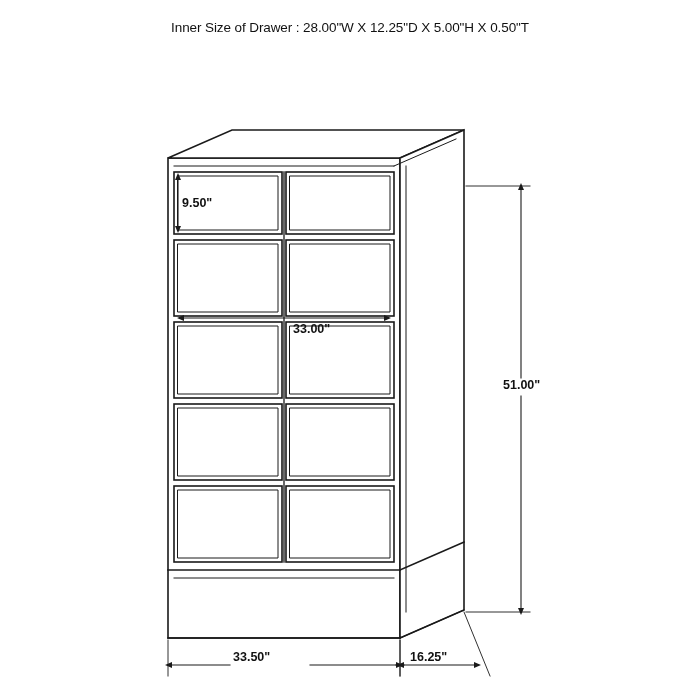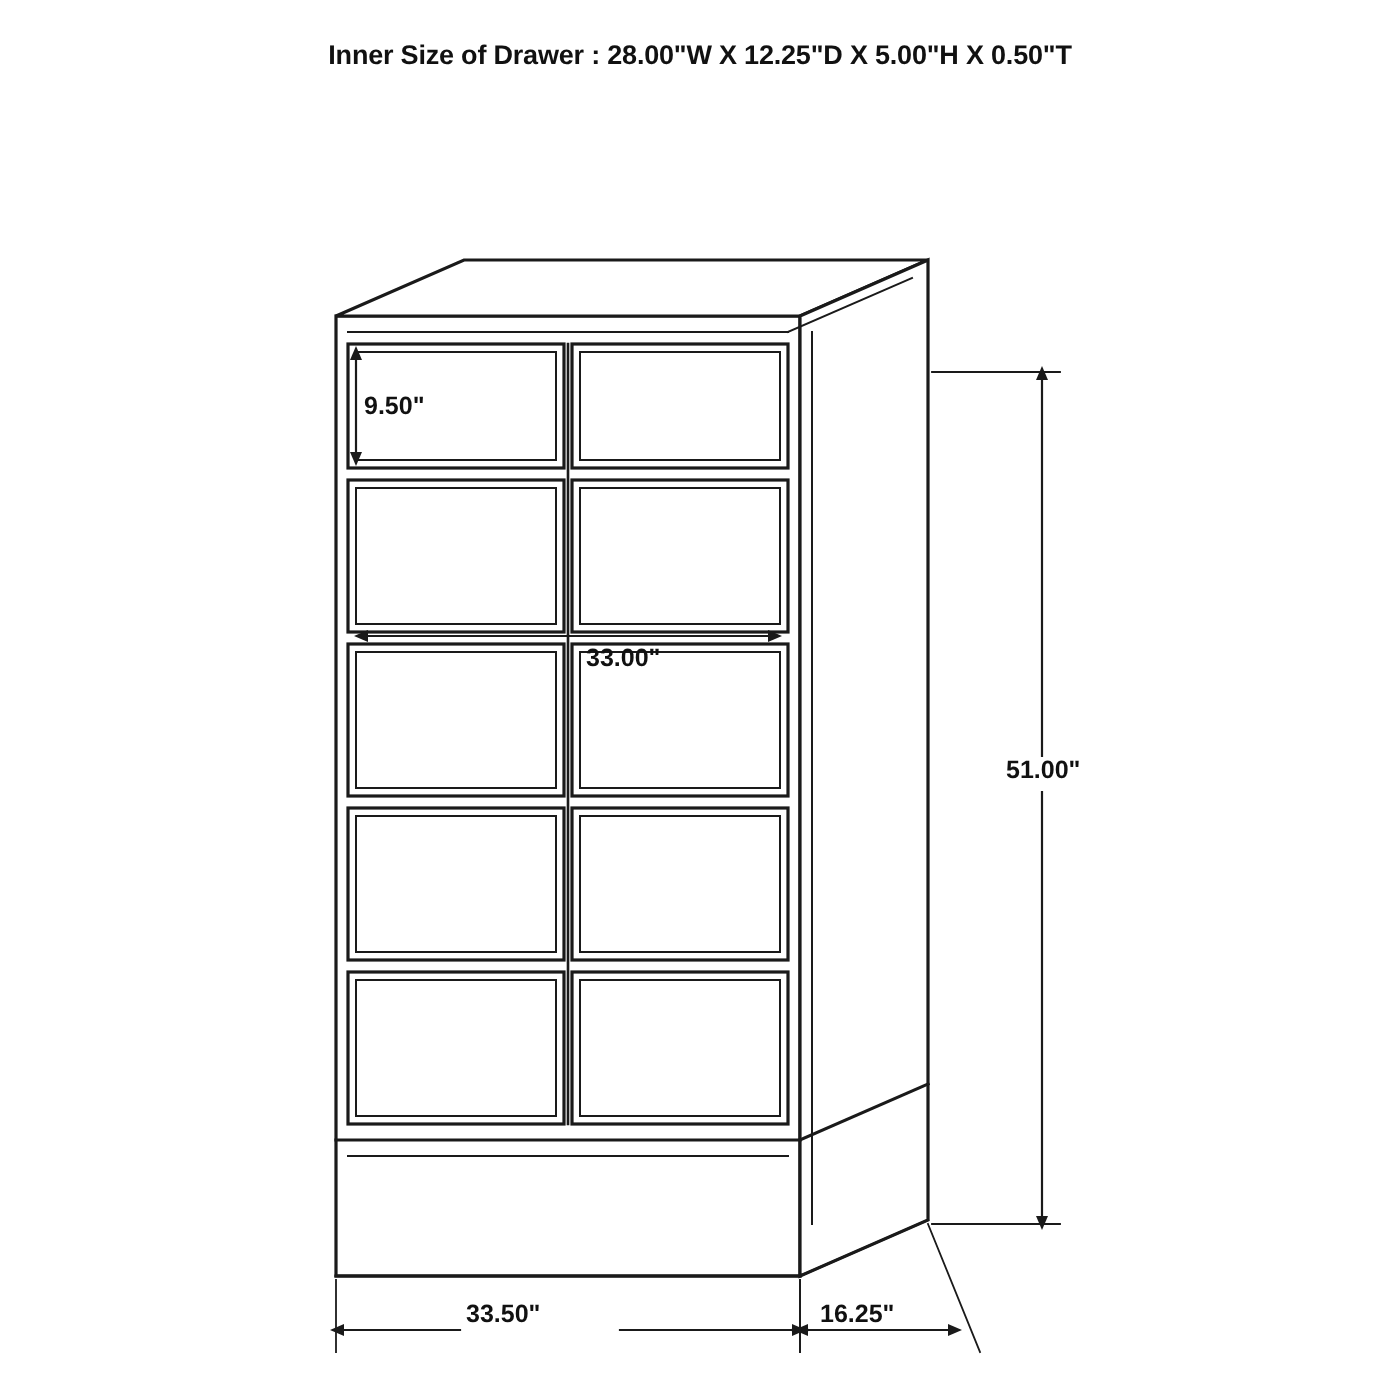--- a/index.html
+++ b/index.html
@@ -20,21 +20,21 @@
     width: 700px;
     height: 700px;
   }
   .title {
     position: absolute;
     top: 20px;
     left: 0;
     width: 700px;
     text-align: center;
     font-size: 13.5px;
-    font-weight: bold;
+    font-weight: normal;
     letter-spacing: -0.1px;
     color: #111111;
   }
   svg.dwg {
     position: absolute;
     top: 0;
     left: 0;
   }
   .dim-label {
     position: absolute;

